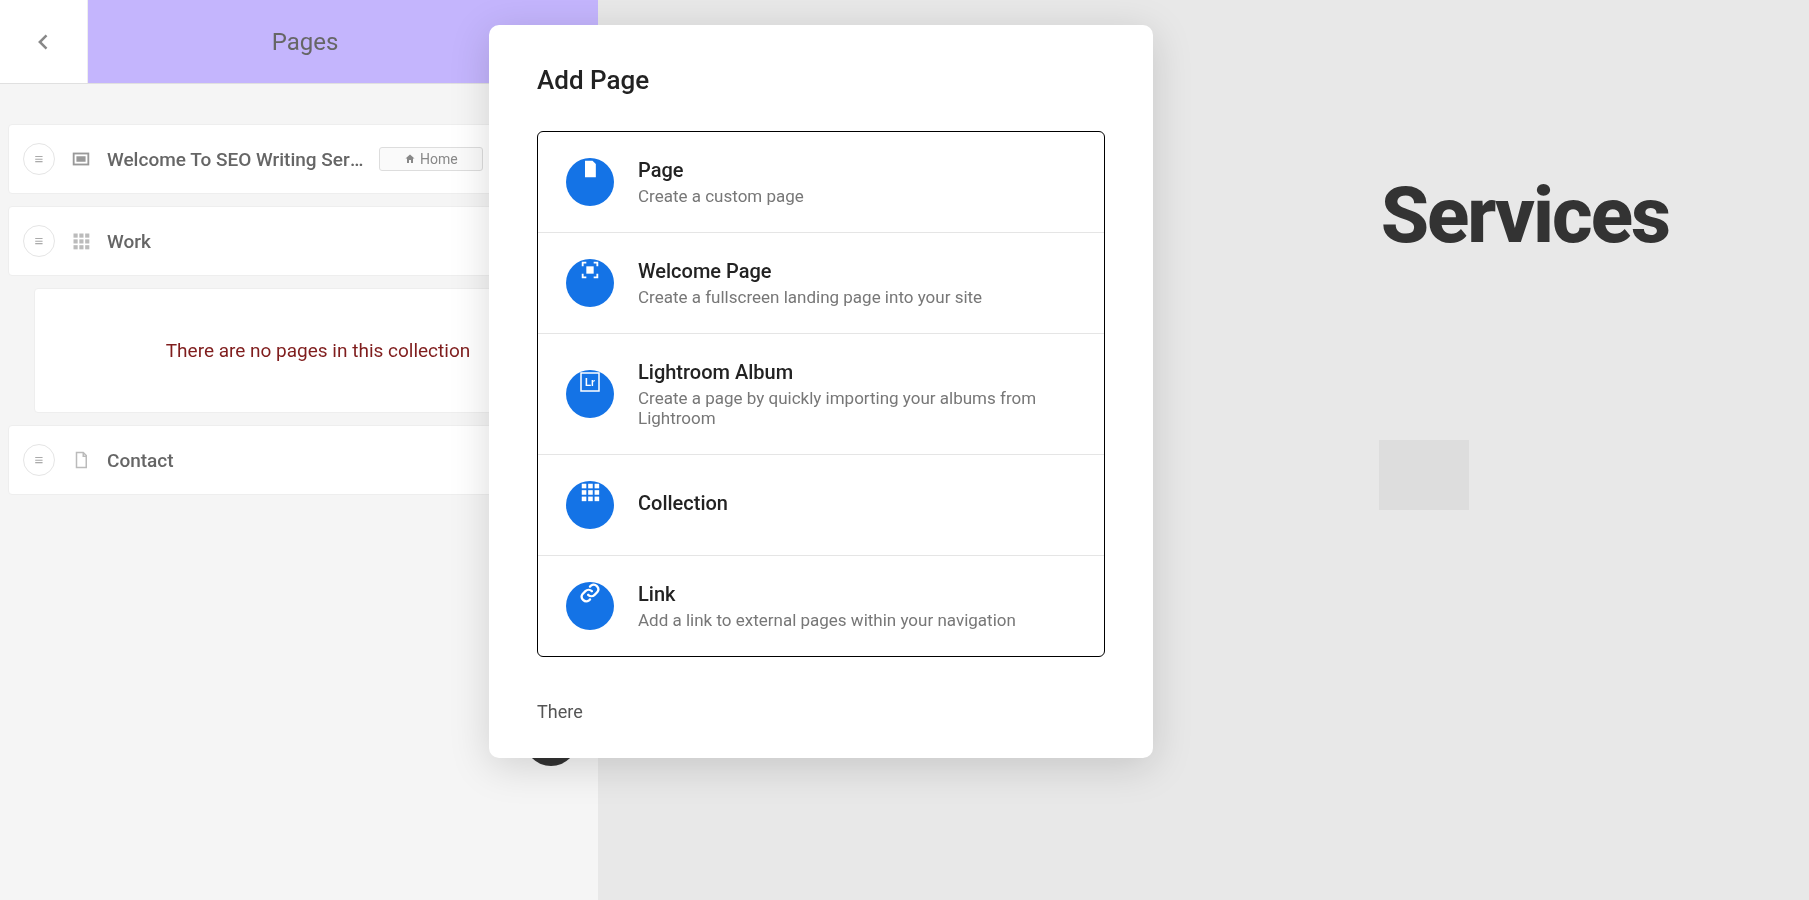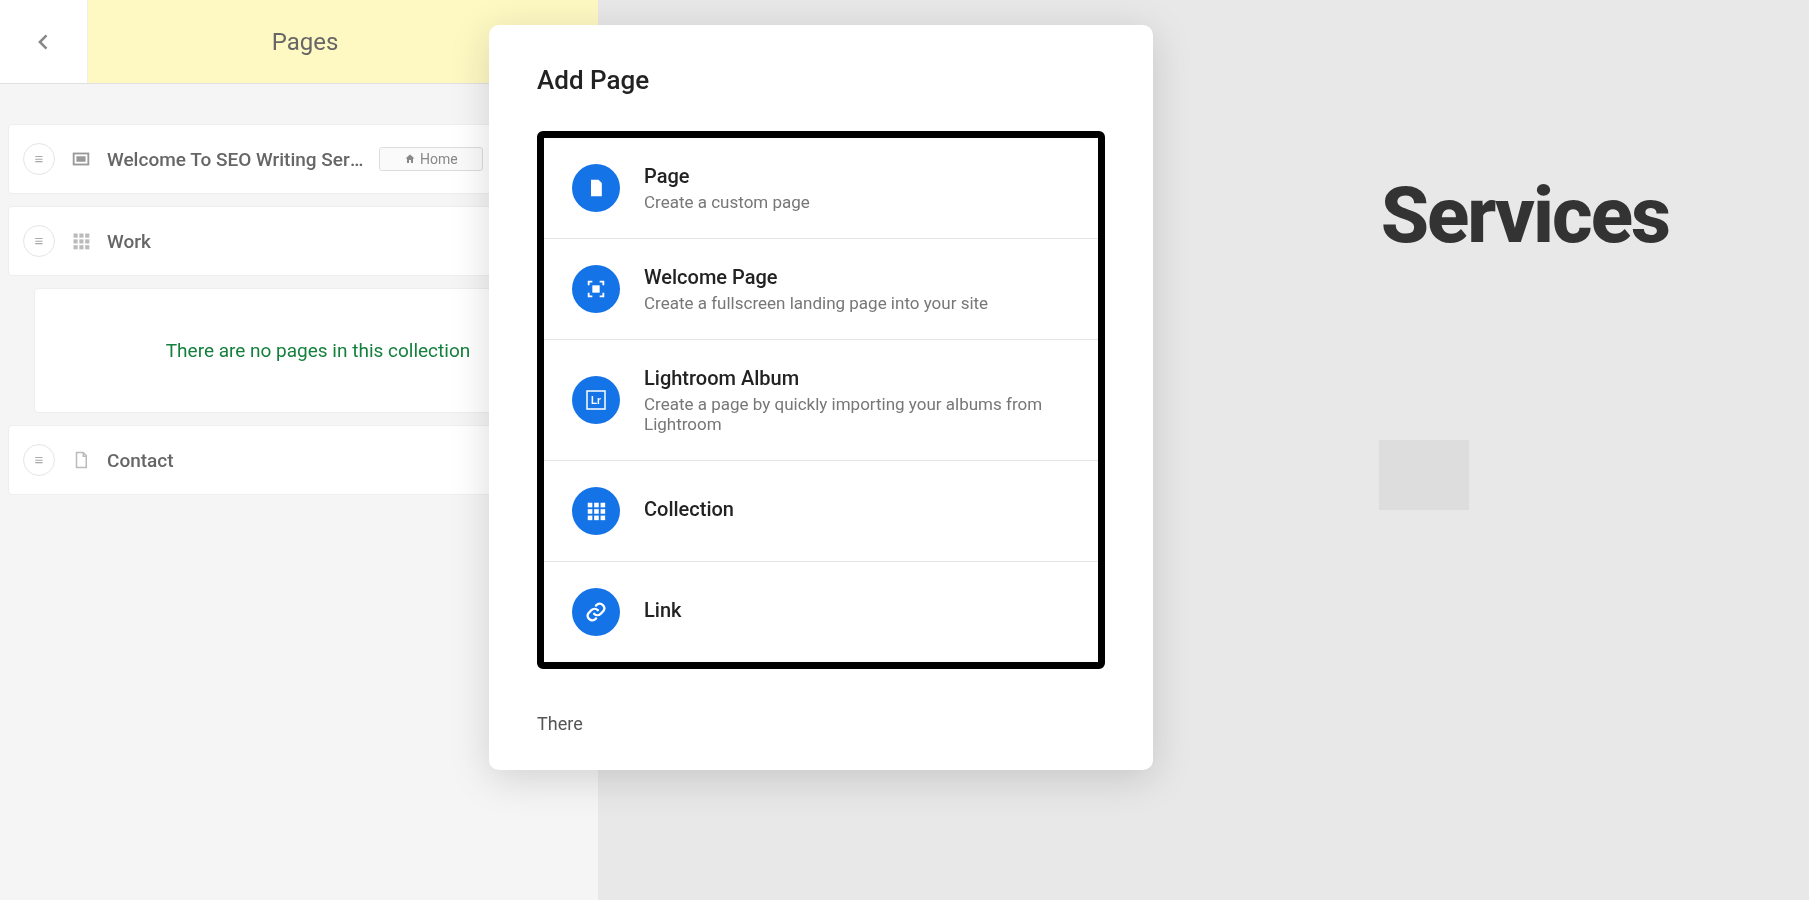--- a/index.html
+++ b/index.html
@@ -21,21 +21,21 @@
       top: 0;
       width: 610px;
       height: 100%;
       background: #f5f5f5;
     }
     .sidebar-header {
       display: flex;
       align-items: center;
       height: 84px;
       border-bottom: 1px solid #e0e0e0;
-      background: #fef9c3;
+      background: #c4b5fd;
     }
     .back-button {
       width: 88px;
       height: 100%;
       display: flex;
       align-items: center;
       justify-content: center;
       background: #ffffff;
       border-right: 1px solid #eee;
       cursor: pointer;
@@ -119,21 +119,21 @@
       height: 22px;
     }
     .collection-empty {
       background: #ffffff;
       border: 1px solid #eee;
       border-radius: 4px;
       margin: 0 8px 12px 34px;
       padding: 50px 20px;
       text-align: center;
       font-size: 19px;
-      color: #15803d;
+      color: #7f1d1d;
     }
     .preview-area {
       position: absolute;
       left: 598px;
       top: 0;
       right: 0;
       height: 100%;
       background: #e8e8e8;
     }
     .preview-heading {
@@ -180,42 +180,41 @@
       box-shadow: 0 8px 40px rgba(0,0,0,0.15);
       padding: 40px 48px 36px 48px;
     }
     .modal-title {
       font-size: 26px;
       color: #222;
       font-weight: 500;
       margin-bottom: 36px;
     }
     .option-list {
-      border: 7px solid #000000;
+      border: 1px solid #000000;
       border-radius: 6px;
     }
     .option-item {
       display: flex;
       align-items: center;
       padding: 26px 28px;
       border-bottom: 1px solid #e5e5e5;
       cursor: pointer;
       gap: 24px;
     }
     .option-item:last-child {
       border-bottom: none;
     }
     .option-icon {
       width: 48px;
       height: 48px;
       border-radius: 50%;
       background: #1473e6;
       flex-shrink: 0;
       display: flex;
-      align-items: center;
       justify-content: center;
       color: #fff;
     }
     .option-text {
       flex: 1;
     }
     .option-title {
       font-size: 20px;
       color: #222;
       font-weight: 500;
@@ -380,20 +379,21 @@
 
       <div class="option-item">
         <div class="option-icon">
           <svg width="22" height="22" viewBox="0 0 24 24" fill="none" stroke="#fff" stroke-width="2.5" stroke-linecap="round">
               <path d="M10 14a5 5 0 007 0l3-3a5 5 0 00-7-7l-1 1"></path>
               <path d="M14 10a5 5 0 00-7 0l-3 3a5 5 0 007 7l1-1"></path>
             </svg>
         </div>
         <div class="option-text">
           <div class="option-title">Link</div>
+          <div class="option-desc">Add a link to external pages within your navigation</div>
         </div>
       </div>
 
     </div>
 
     <div class="modal-cancel">There</div>
   </div>
 </div>
 
 </body></html>

